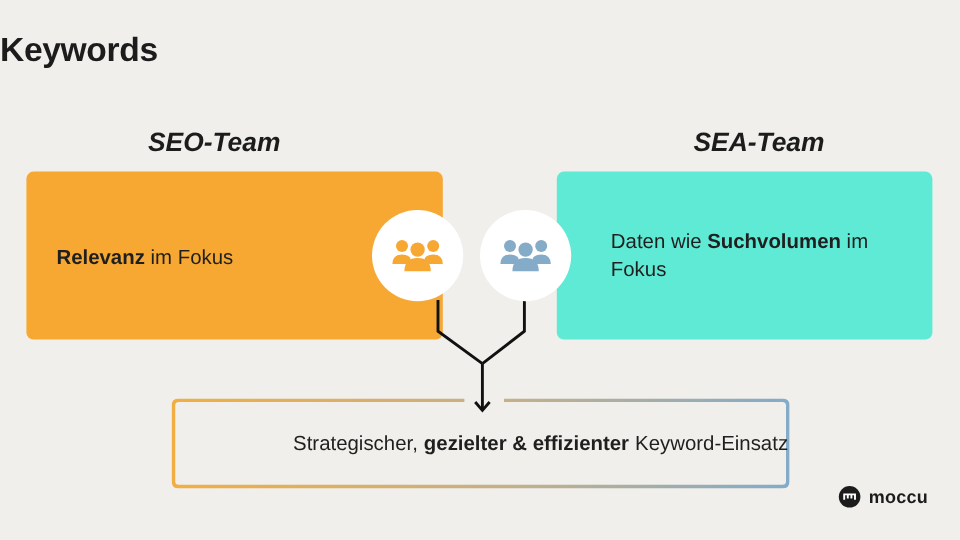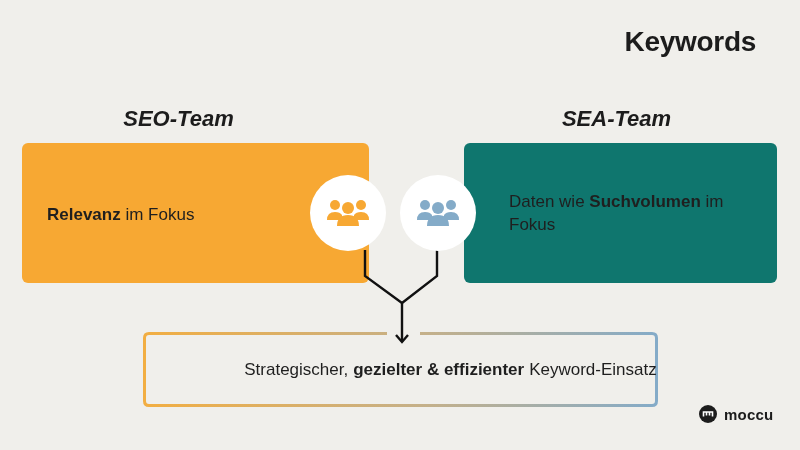--- a/index.html
+++ b/index.html
@@ -3,31 +3,31 @@
 <meta charset="utf-8">
 <style>
   html, body { margin:0; padding:0; }
   body {
     width:800px; height:450px; overflow:hidden; position:relative;
     background:#F0EFEB;
     font-family:"Liberation Sans", "DejaVu Sans", sans-serif;
     color:#1c1c1c;
   }
   .title {
-    position:absolute; left:0; width:756px; top:26px; text-align:right;
+    position:absolute; left:0; width:756px; top:26px; text-align:left;
     font-size:28px; font-weight:bold; letter-spacing:-0.3px;
   }
   .team-label {
     position:absolute; top:106px; font-size:22px; font-weight:bold; text-align:center; width:313px;font-style:italic;
   }
   .box {
     position:absolute; top:143px; height:140px; width:313px; border-radius:6px;
   }
   .box.seo { left:22px; background:#F7A833;padding-left:34px; }
-  .box.sea { left:464px; background:#0f766e; }
+  .box.sea { left:464px; background:#5eead4; }
   .box-text {
     position:absolute; font-size:17px; line-height:23px; color:#1f1f1f;
   }
   .box.seo .box-text { left:25px; top:60px; }
   .box.sea .box-text { left:45px; top:47px; width:260px; }
   .box-text b { font-weight:bold; }
 
   .circle {
     position:absolute; width:76px; height:76px; border-radius:50%;
     background:#FFFFFF; display:flex; align-items:center; justify-content:center;
@@ -51,21 +51,21 @@
     width:18px; height:18px; border-radius:50%; background:#1c1c1c; position:relative;
   }
   .logo-text { font-size:15px; font-weight:bold; color:#1c1c1c; letter-spacing:0.2px; }
 </style>
 </head>
 <body>
 
 <div class="title">Keywords</div>
 
 <div class="team-label" style="left:22px;">SEO-Team</div>
-<div class="team-label" style="left:460px;">SEA-Team</div>
+<div class="team-label" style="left:476px;">SEA-Team</div>
 
 <div class="box seo">
   <div class="box-text"><b>Relevanz</b><span> im Fokus</span></div>
 </div>
 
 <div class="box sea">
   <div class="box-text"><span>Daten wie </span><b>Suchvolumen</b><span> im Fokus</span></div>
 </div>
 
 <svg class="connector" width="800" height="450">

